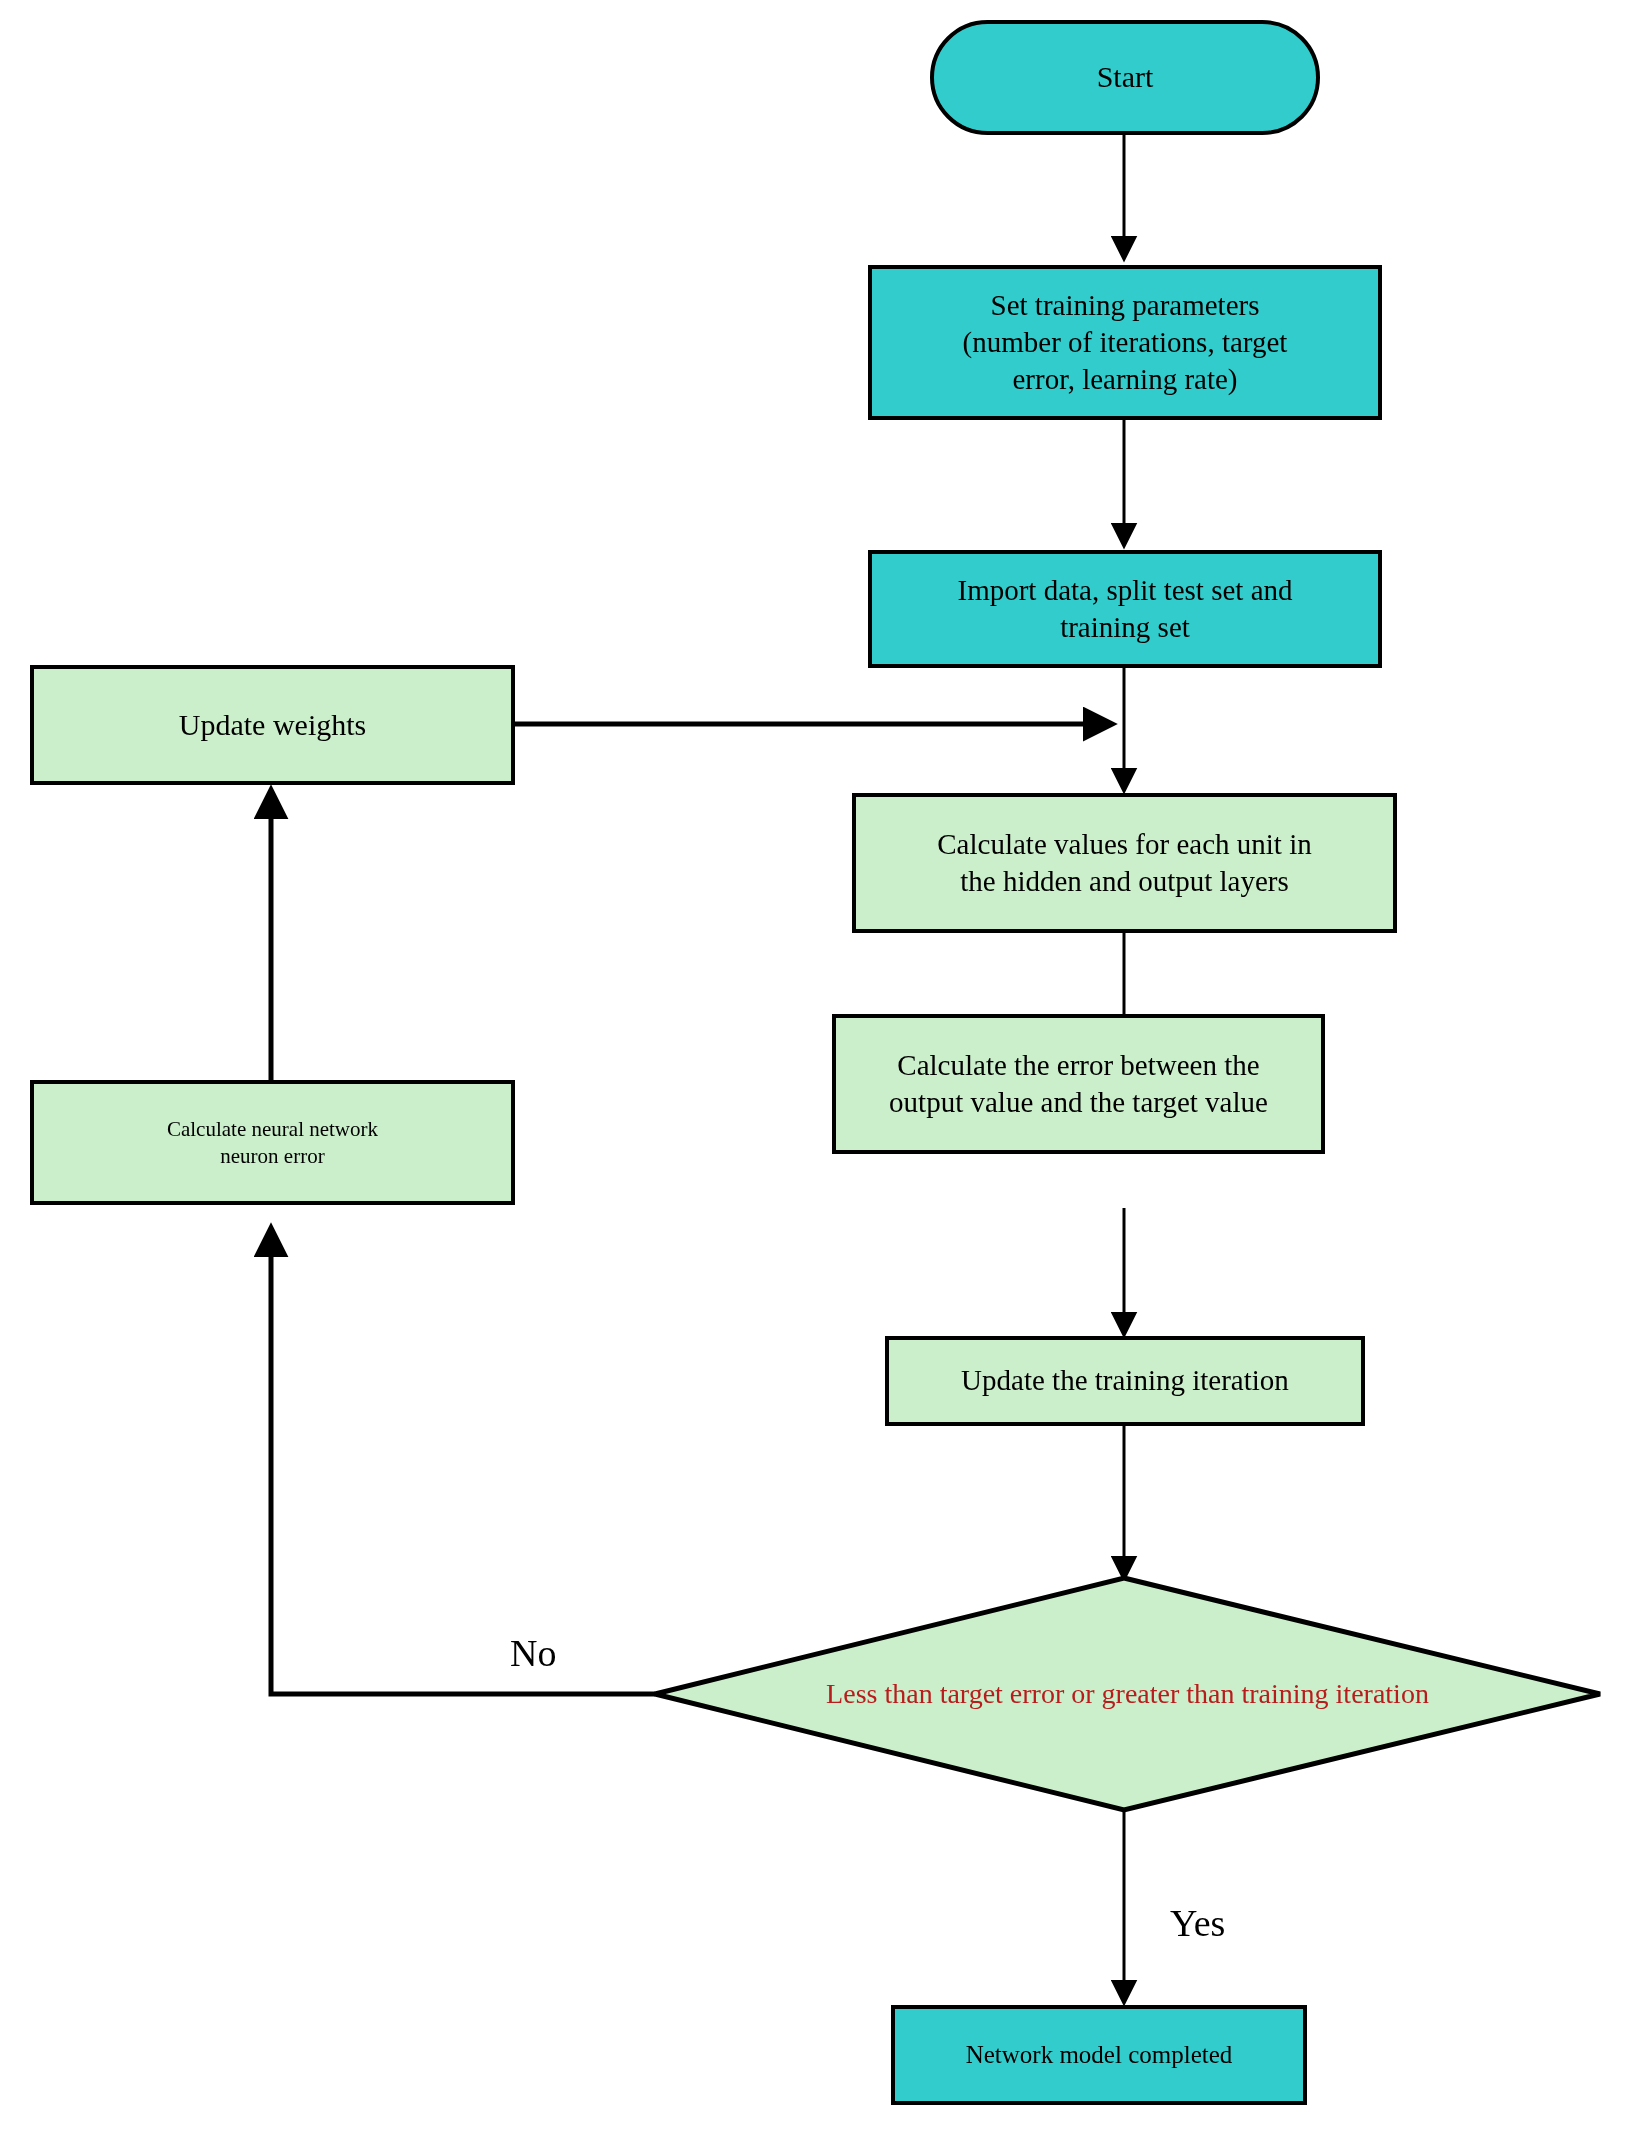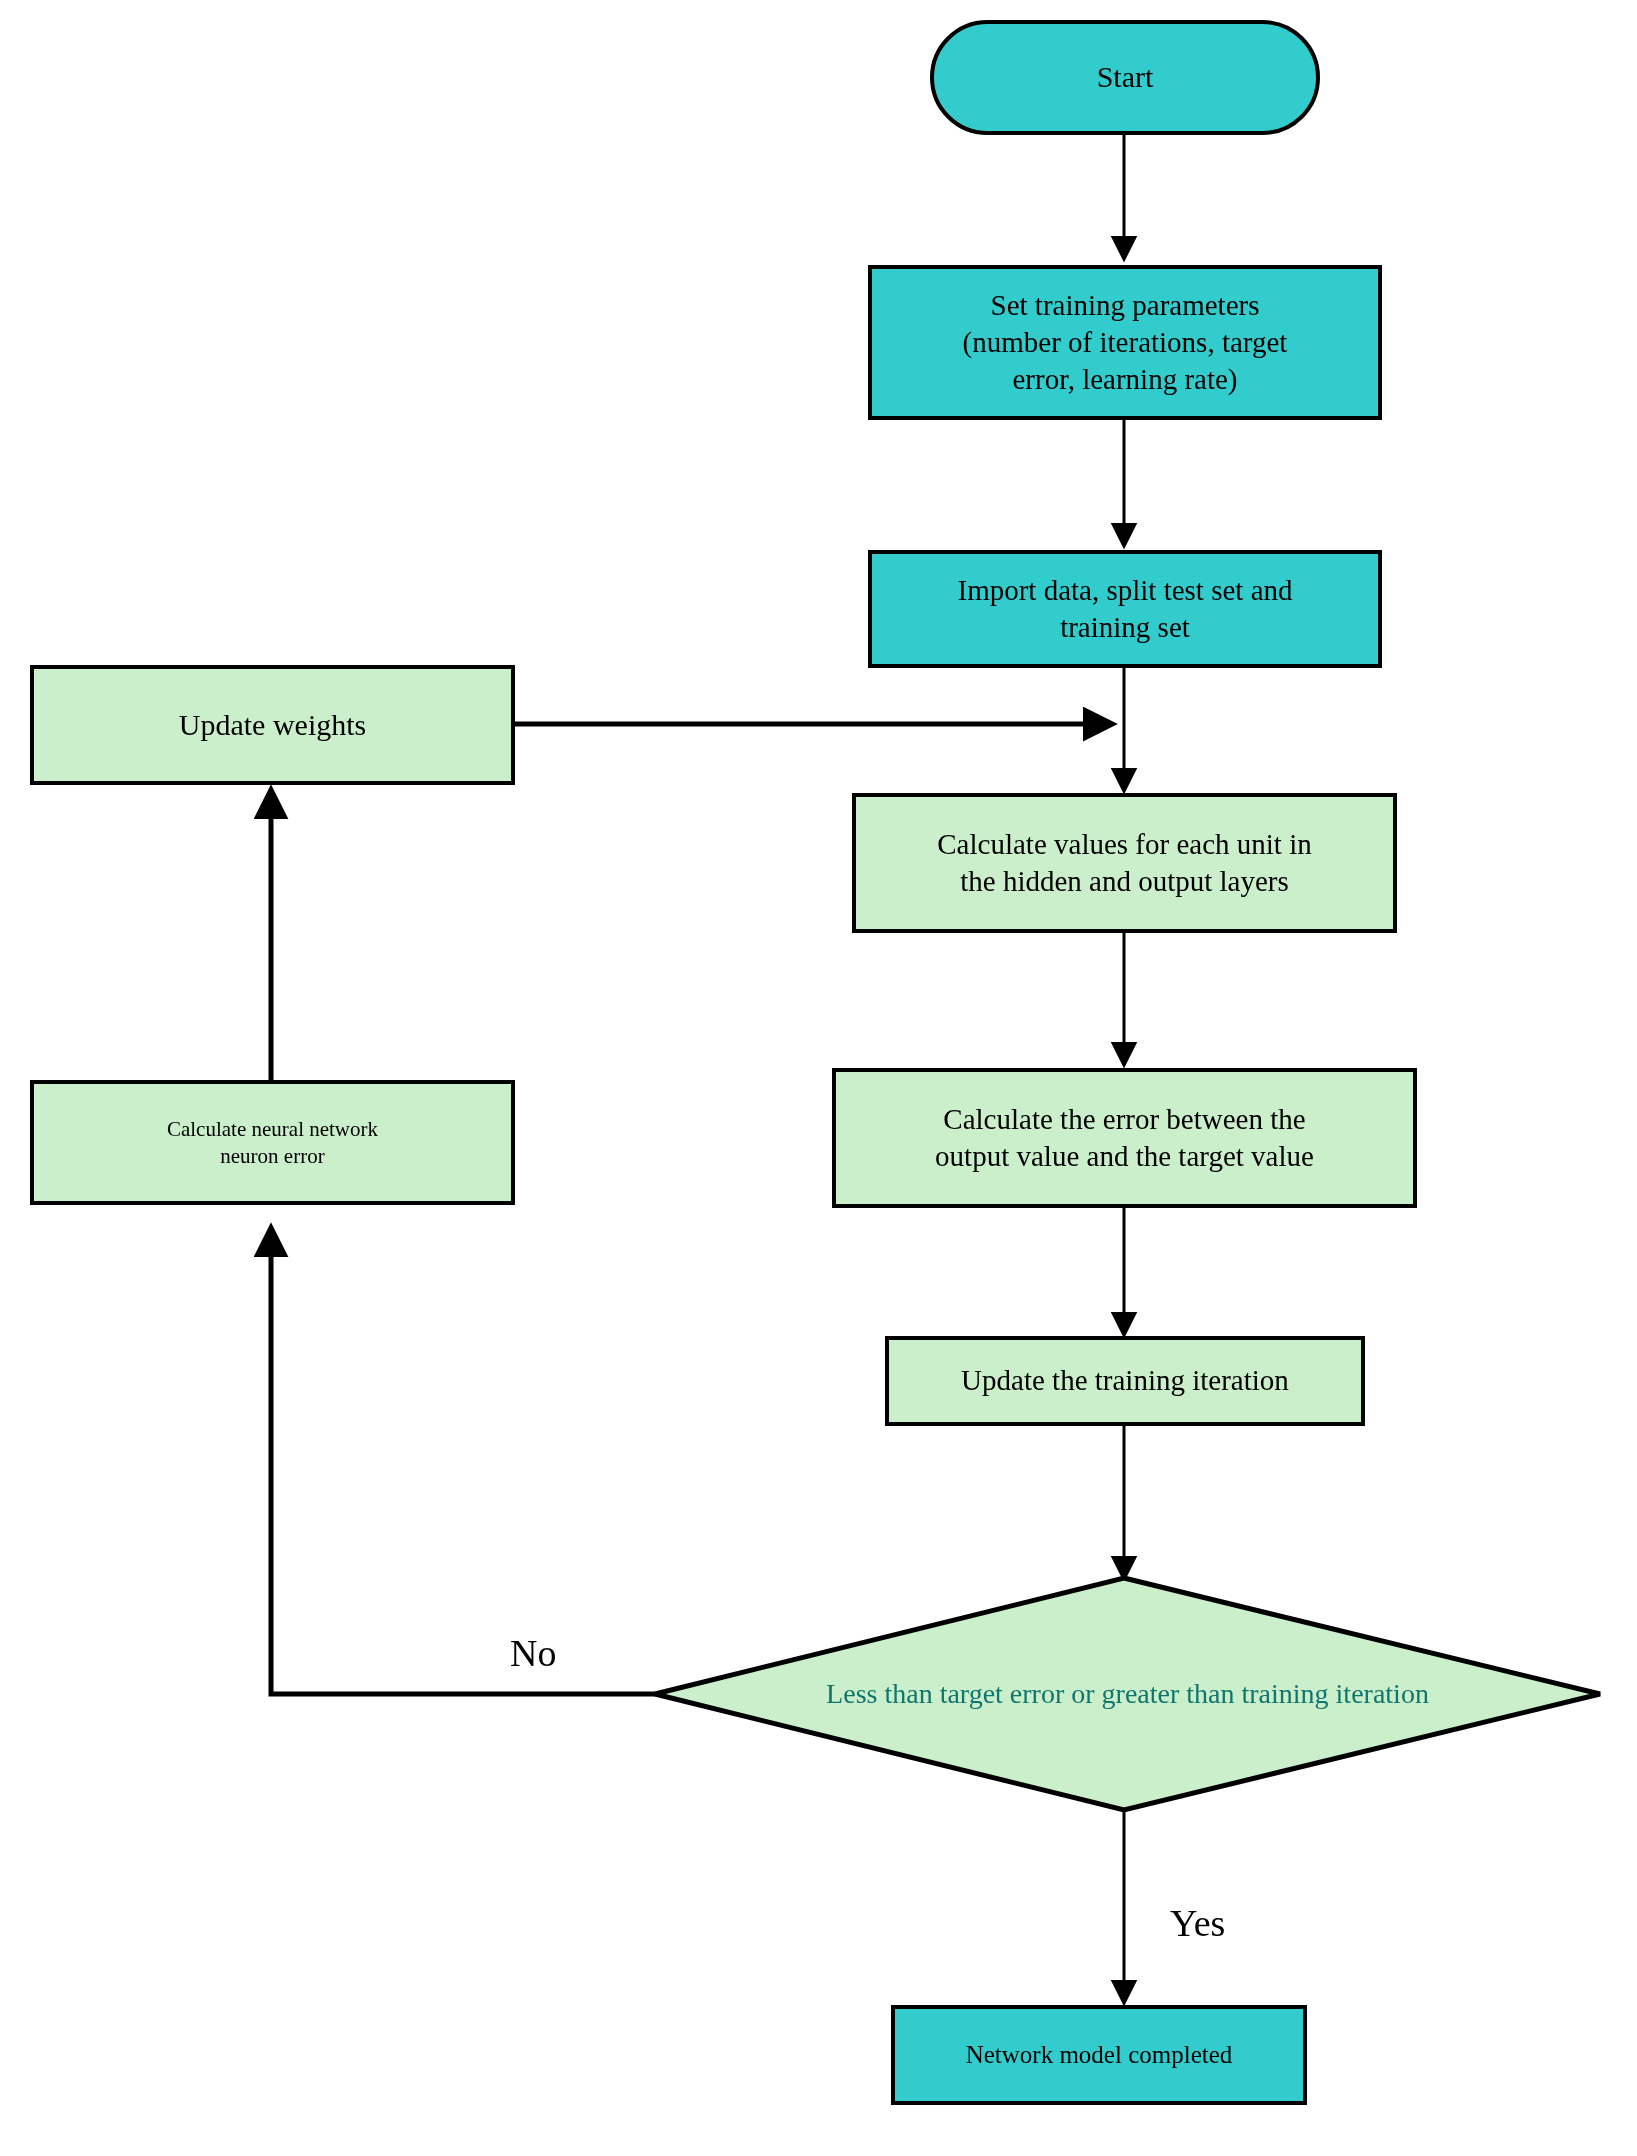--- a/index.html
+++ b/index.html
@@ -59,21 +59,21 @@
   .diamond-text {
     position: absolute;
     left: 0;
     top: 0;
     width: 100%;
     height: 100%;
     display: flex;
     align-items: center;
     justify-content: center;
     text-align: center;
-    color: #0f766e;
+    color: #b91c1c;
     white-space: nowrap;
     pointer-events: none;
   }
 </style>
 </head>
 <body>
 
 <div id="canvas">
 
   <svg id="edges" viewBox="0 0 1637 2156" xmlns="http://www.w3.org/2000/svg">
@@ -126,21 +126,21 @@
 
   <div class="node green" style="left:30px; top:665px; width:485px; height:120px; font-size:30px;">
     <span class="node-label">Update weights</span>
   </div>
 
   <div class="node green" style="left:852px; top:793px; width:545px; height:140px; font-size:29px;">
     <span class="node-label">Calculate values for each unit in
 the hidden and output layers</span>
   </div>
 
-  <div class="node green" style="left:832px; top:1068px; width:585px; height:140px; font-size:29px;">
+  <div class="node green" style="left:832px; top:1014px; width:493px; height:140px; font-size:29px;">
     <span class="node-label">Calculate the error between the
 output value and the target value</span>
   </div>
 
   <div class="node green" style="left:30px; top:1080px; width:485px; height:125px; font-size:21px;">
     <span class="node-label">Calculate neural network
 neuron error</span>
   </div>
 
   <div class="node green" style="left:885px; top:1336px; width:480px; height:90px; font-size:29px;">

